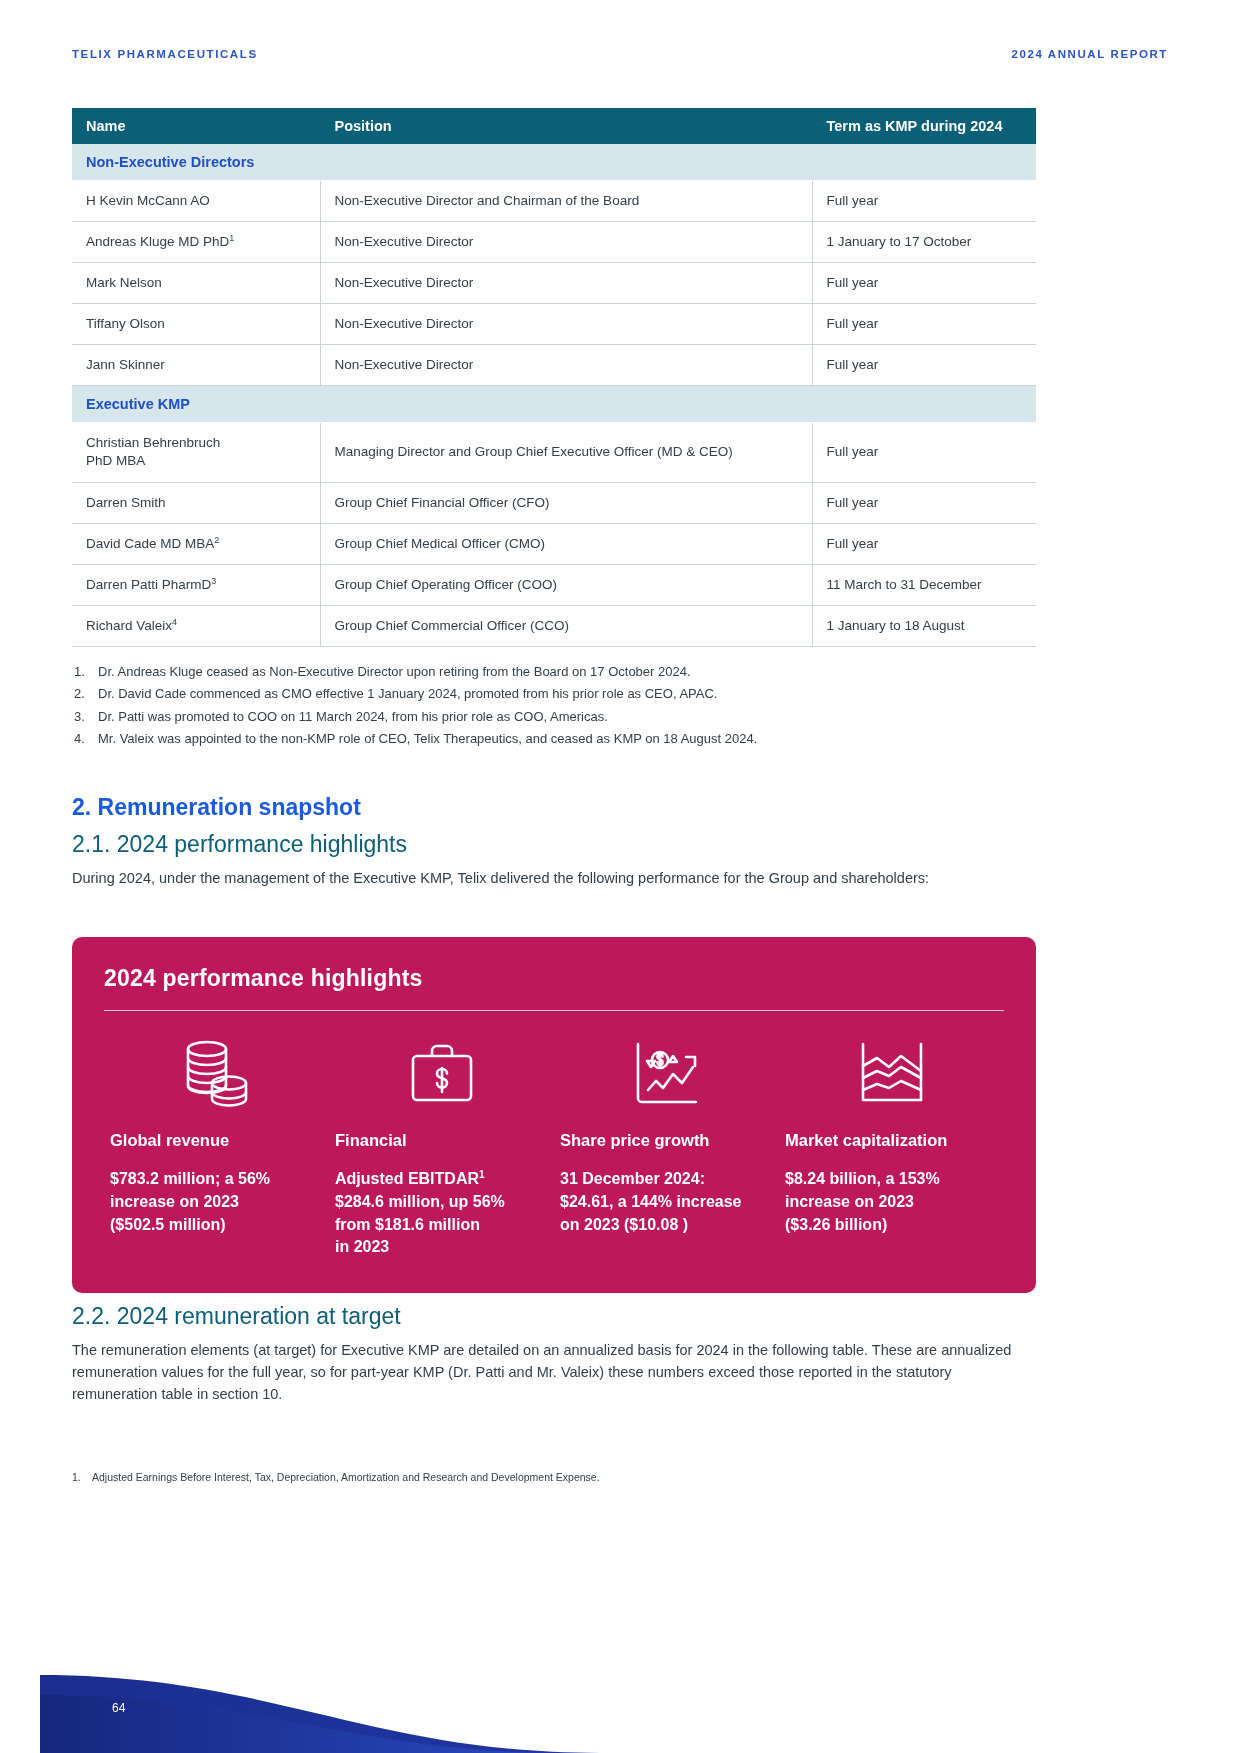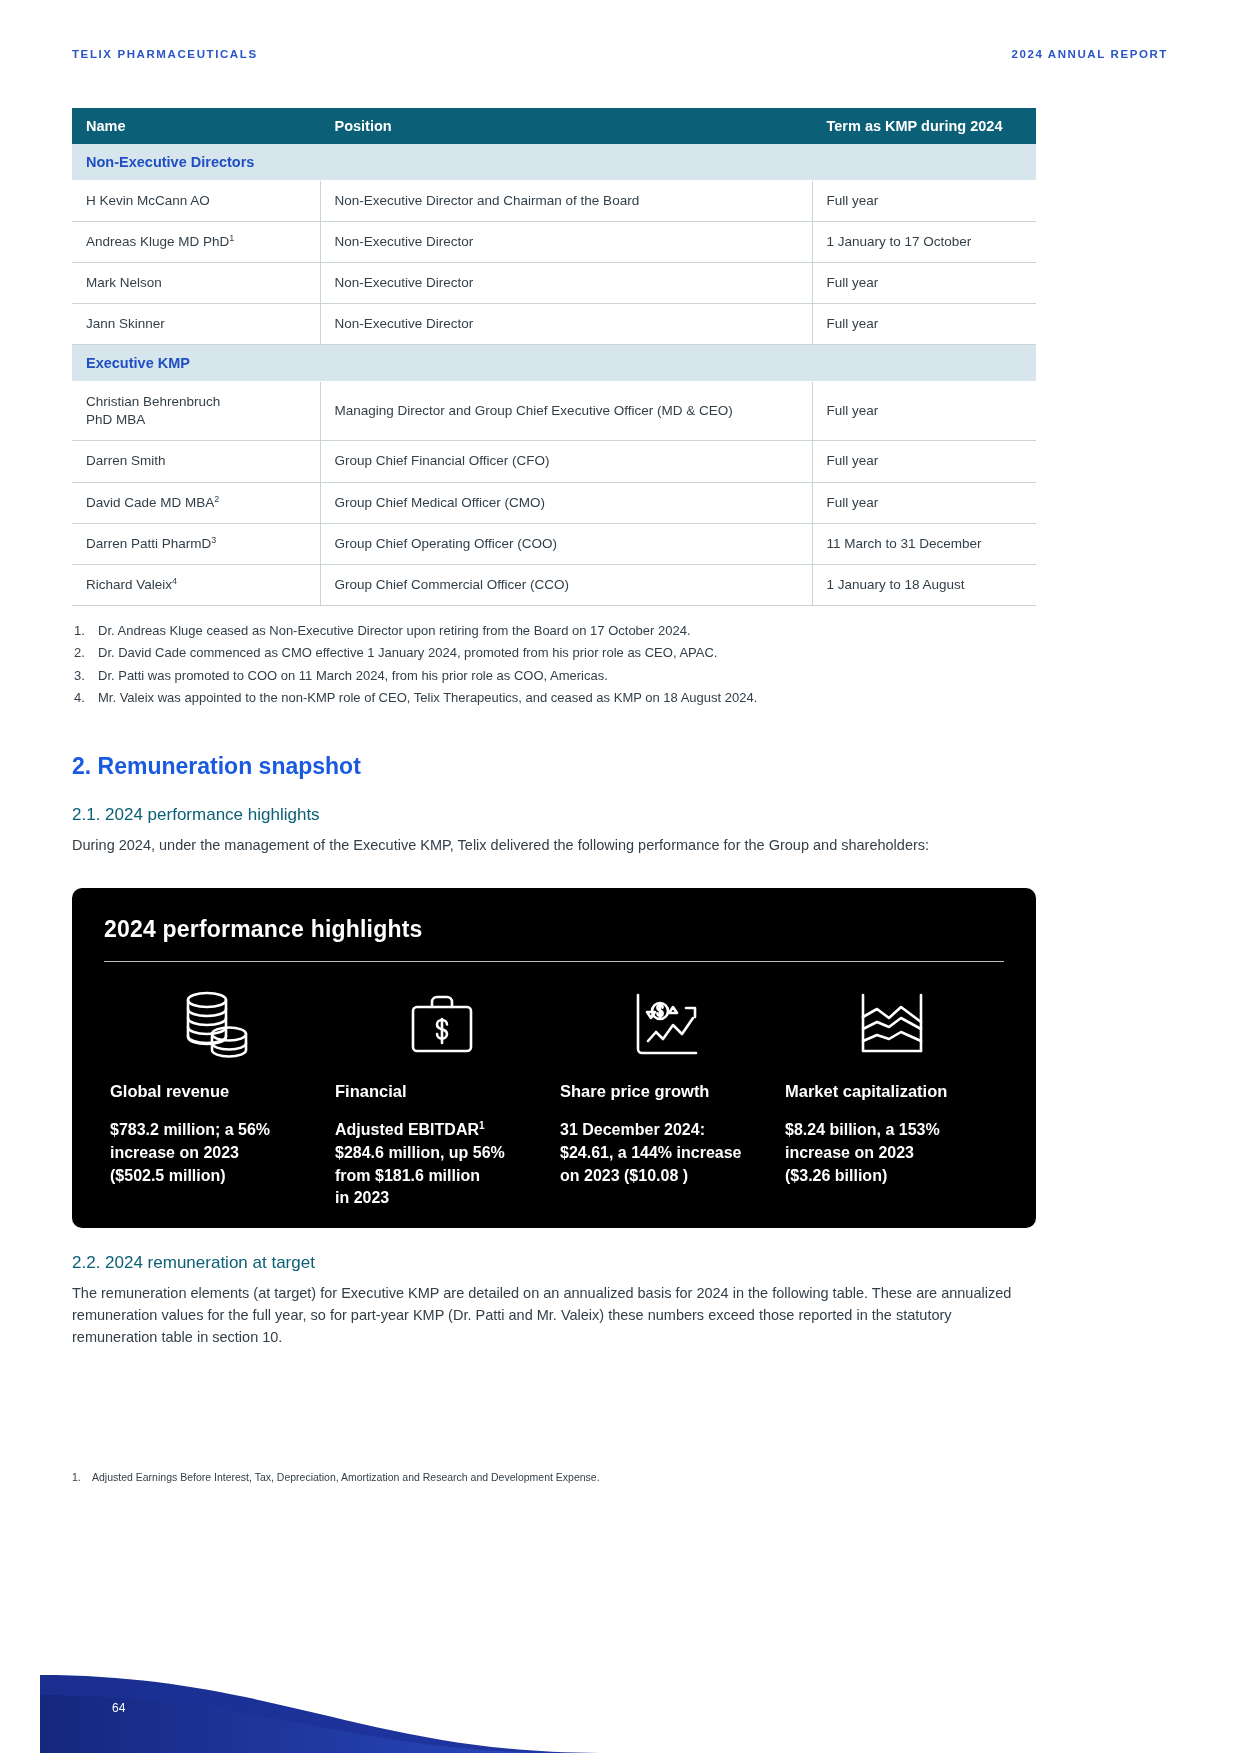--- a/index.html
+++ b/index.html
@@ -108,37 +108,37 @@
 
   
   h2.sec {
     color: #1a5ae0;
     font-size: 23px;
     font-weight: 700;
     margin-top: 44px;
   }
   h3.subsec {
     color: #0b6077;
-    font-size: 17px;
+    font-size: 23px;
     font-weight: 400;
-    margin-top: 25px;
+    margin-top: 10px;
   }
   p.body {
     font-size: 14.5px;
     color: #333f48;
     line-height: 1.52;
     margin-top: 9px;
   }
 
   
   .panel {
-    margin-top: 32px;
-    background: #000000;
+    margin-top: 48px;
+    background: #be185d;
     border-radius: 10px;
-    padding: 28px 32px 18px 32px;
+    padding: 28px 32px 34px 32px;
     color: #ffffff;
   }
   .panel h4 {
     font-size: 23px;
     font-weight: 700;
     letter-spacing: .2px;
   }
   .panel .rule {
     height: 1px;
     background: rgba(255,255,255,.75);
@@ -237,20 +237,25 @@
             <td class="cell-pos">Non-Executive Director and Chairman of the Board</td>
             <td class="cell-term">Full year</td>
           </tr>
           <tr class="datarow">
             <td class="cell-name">Andreas Kluge MD PhD<sup>1</sup></td>
             <td class="cell-pos">Non-Executive Director</td>
             <td class="cell-term">1 January to 17 October</td>
           </tr>
           <tr class="datarow">
             <td class="cell-name">Mark Nelson</td>
+            <td class="cell-pos">Non-Executive Director</td>
+            <td class="cell-term">Full year</td>
+          </tr>
+          <tr class="datarow">
+            <td class="cell-name">Tiffany Olson</td>
             <td class="cell-pos">Non-Executive Director</td>
             <td class="cell-term">Full year</td>
           </tr>
           <tr class="datarow">
             <td class="cell-name">Jann Skinner</td>
             <td class="cell-pos">Non-Executive Director</td>
             <td class="cell-term">Full year</td>
           </tr>
           <tr class="grouprow">
             <td colspan="3">Executive KMP</td>

